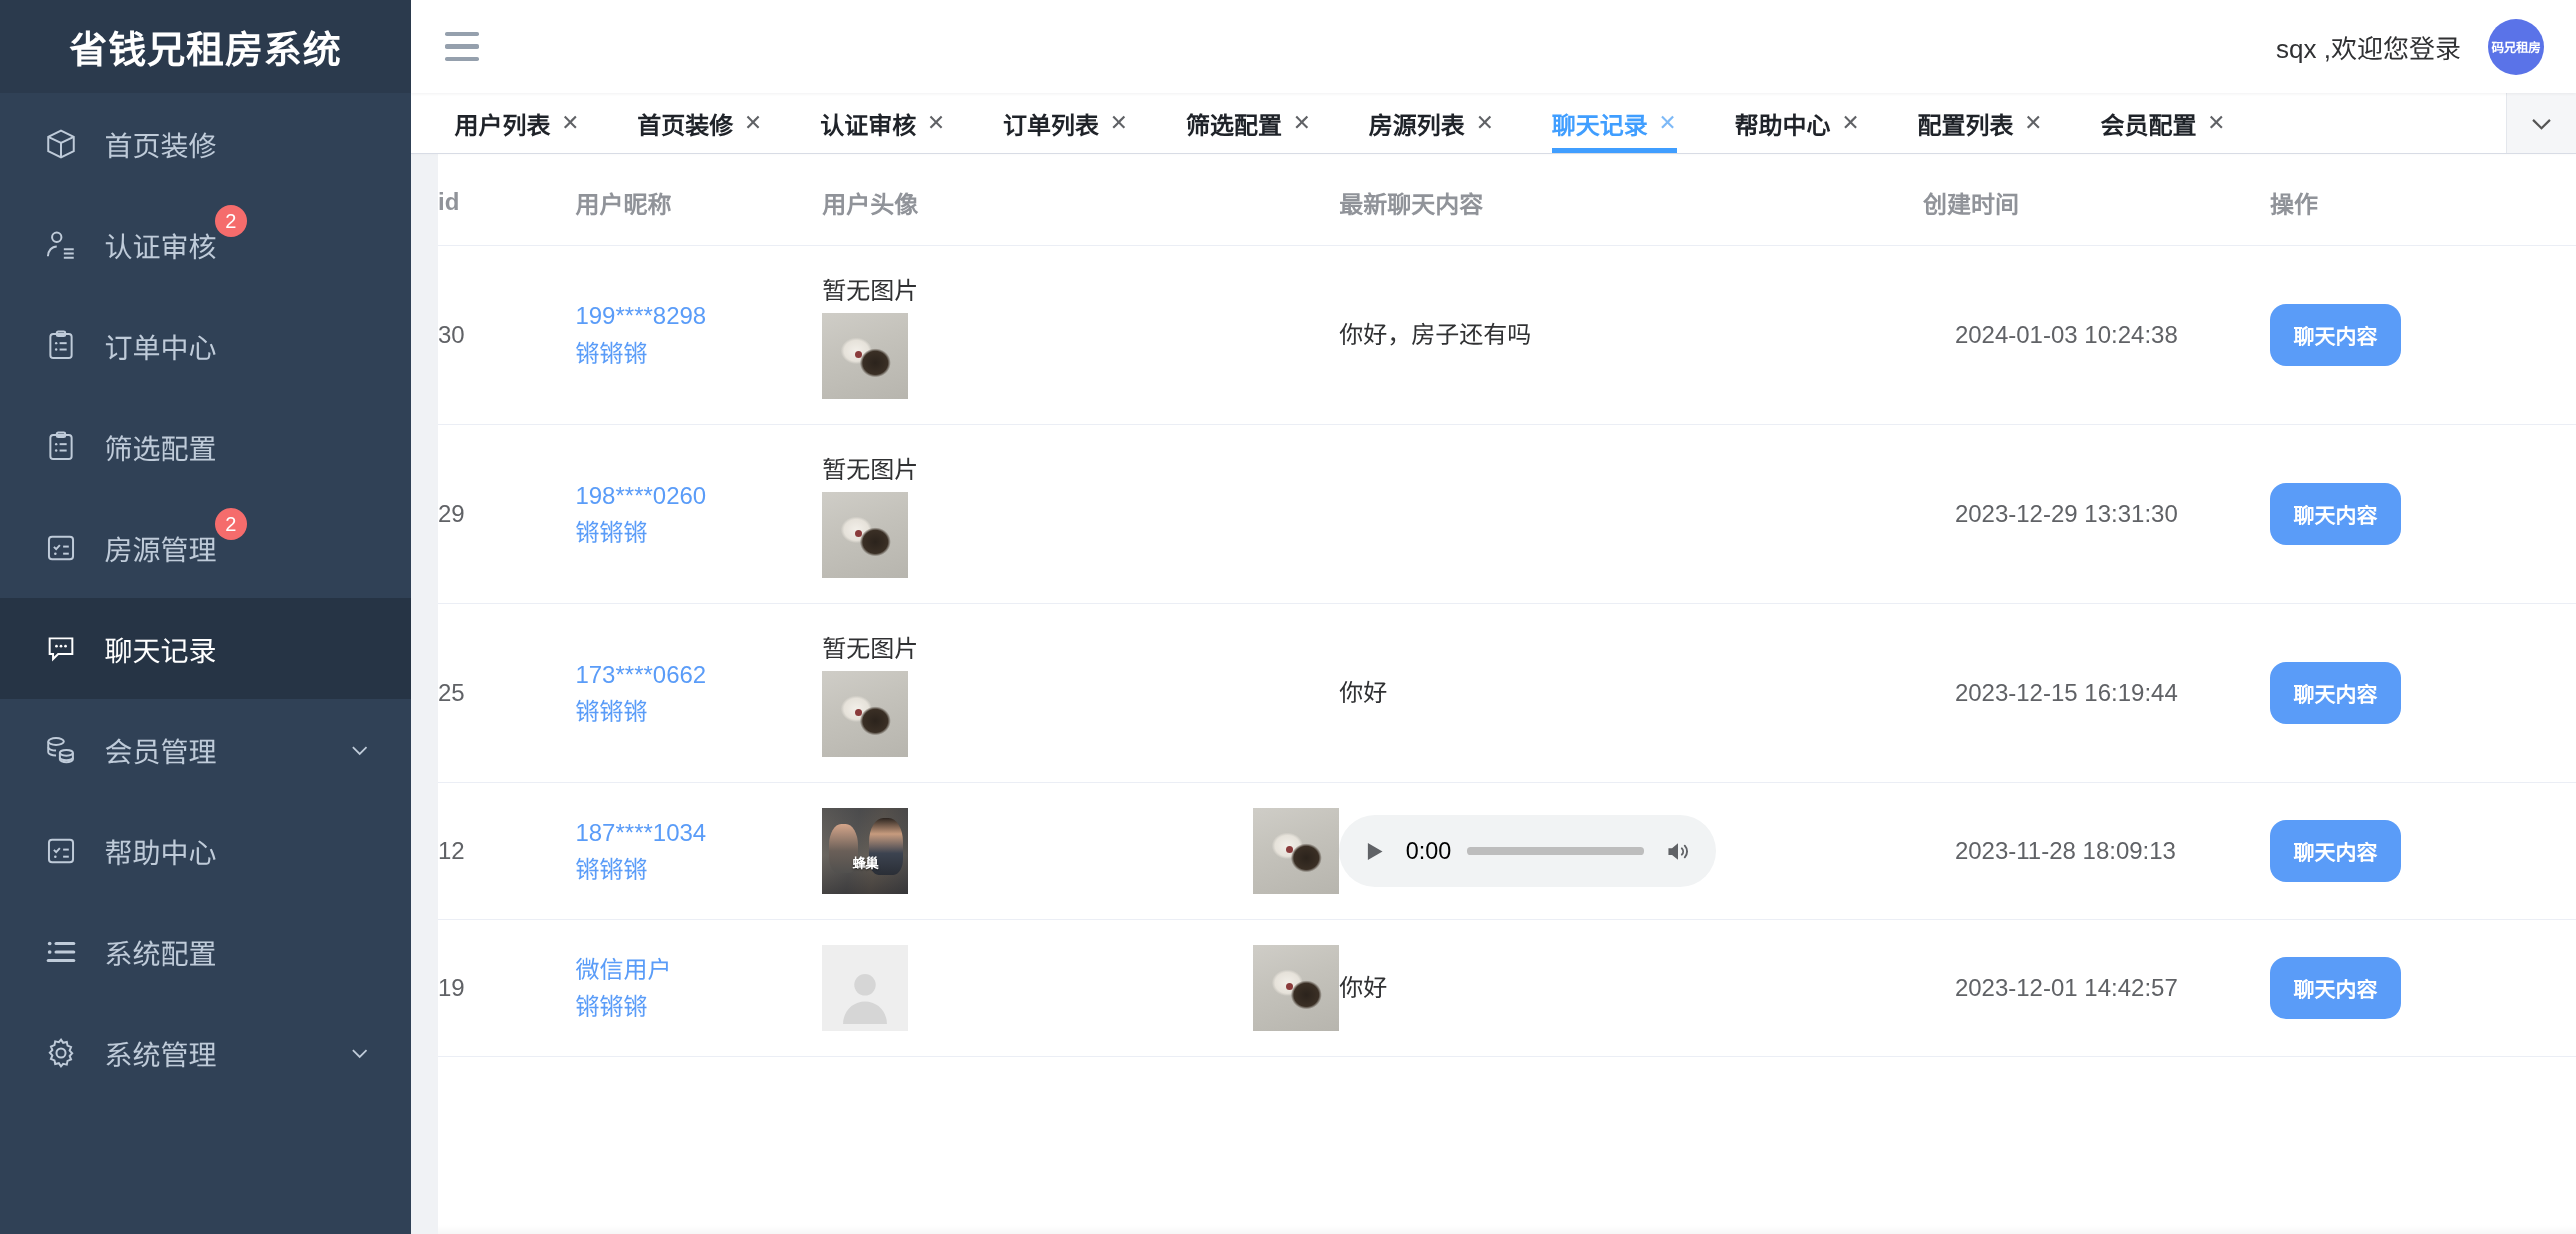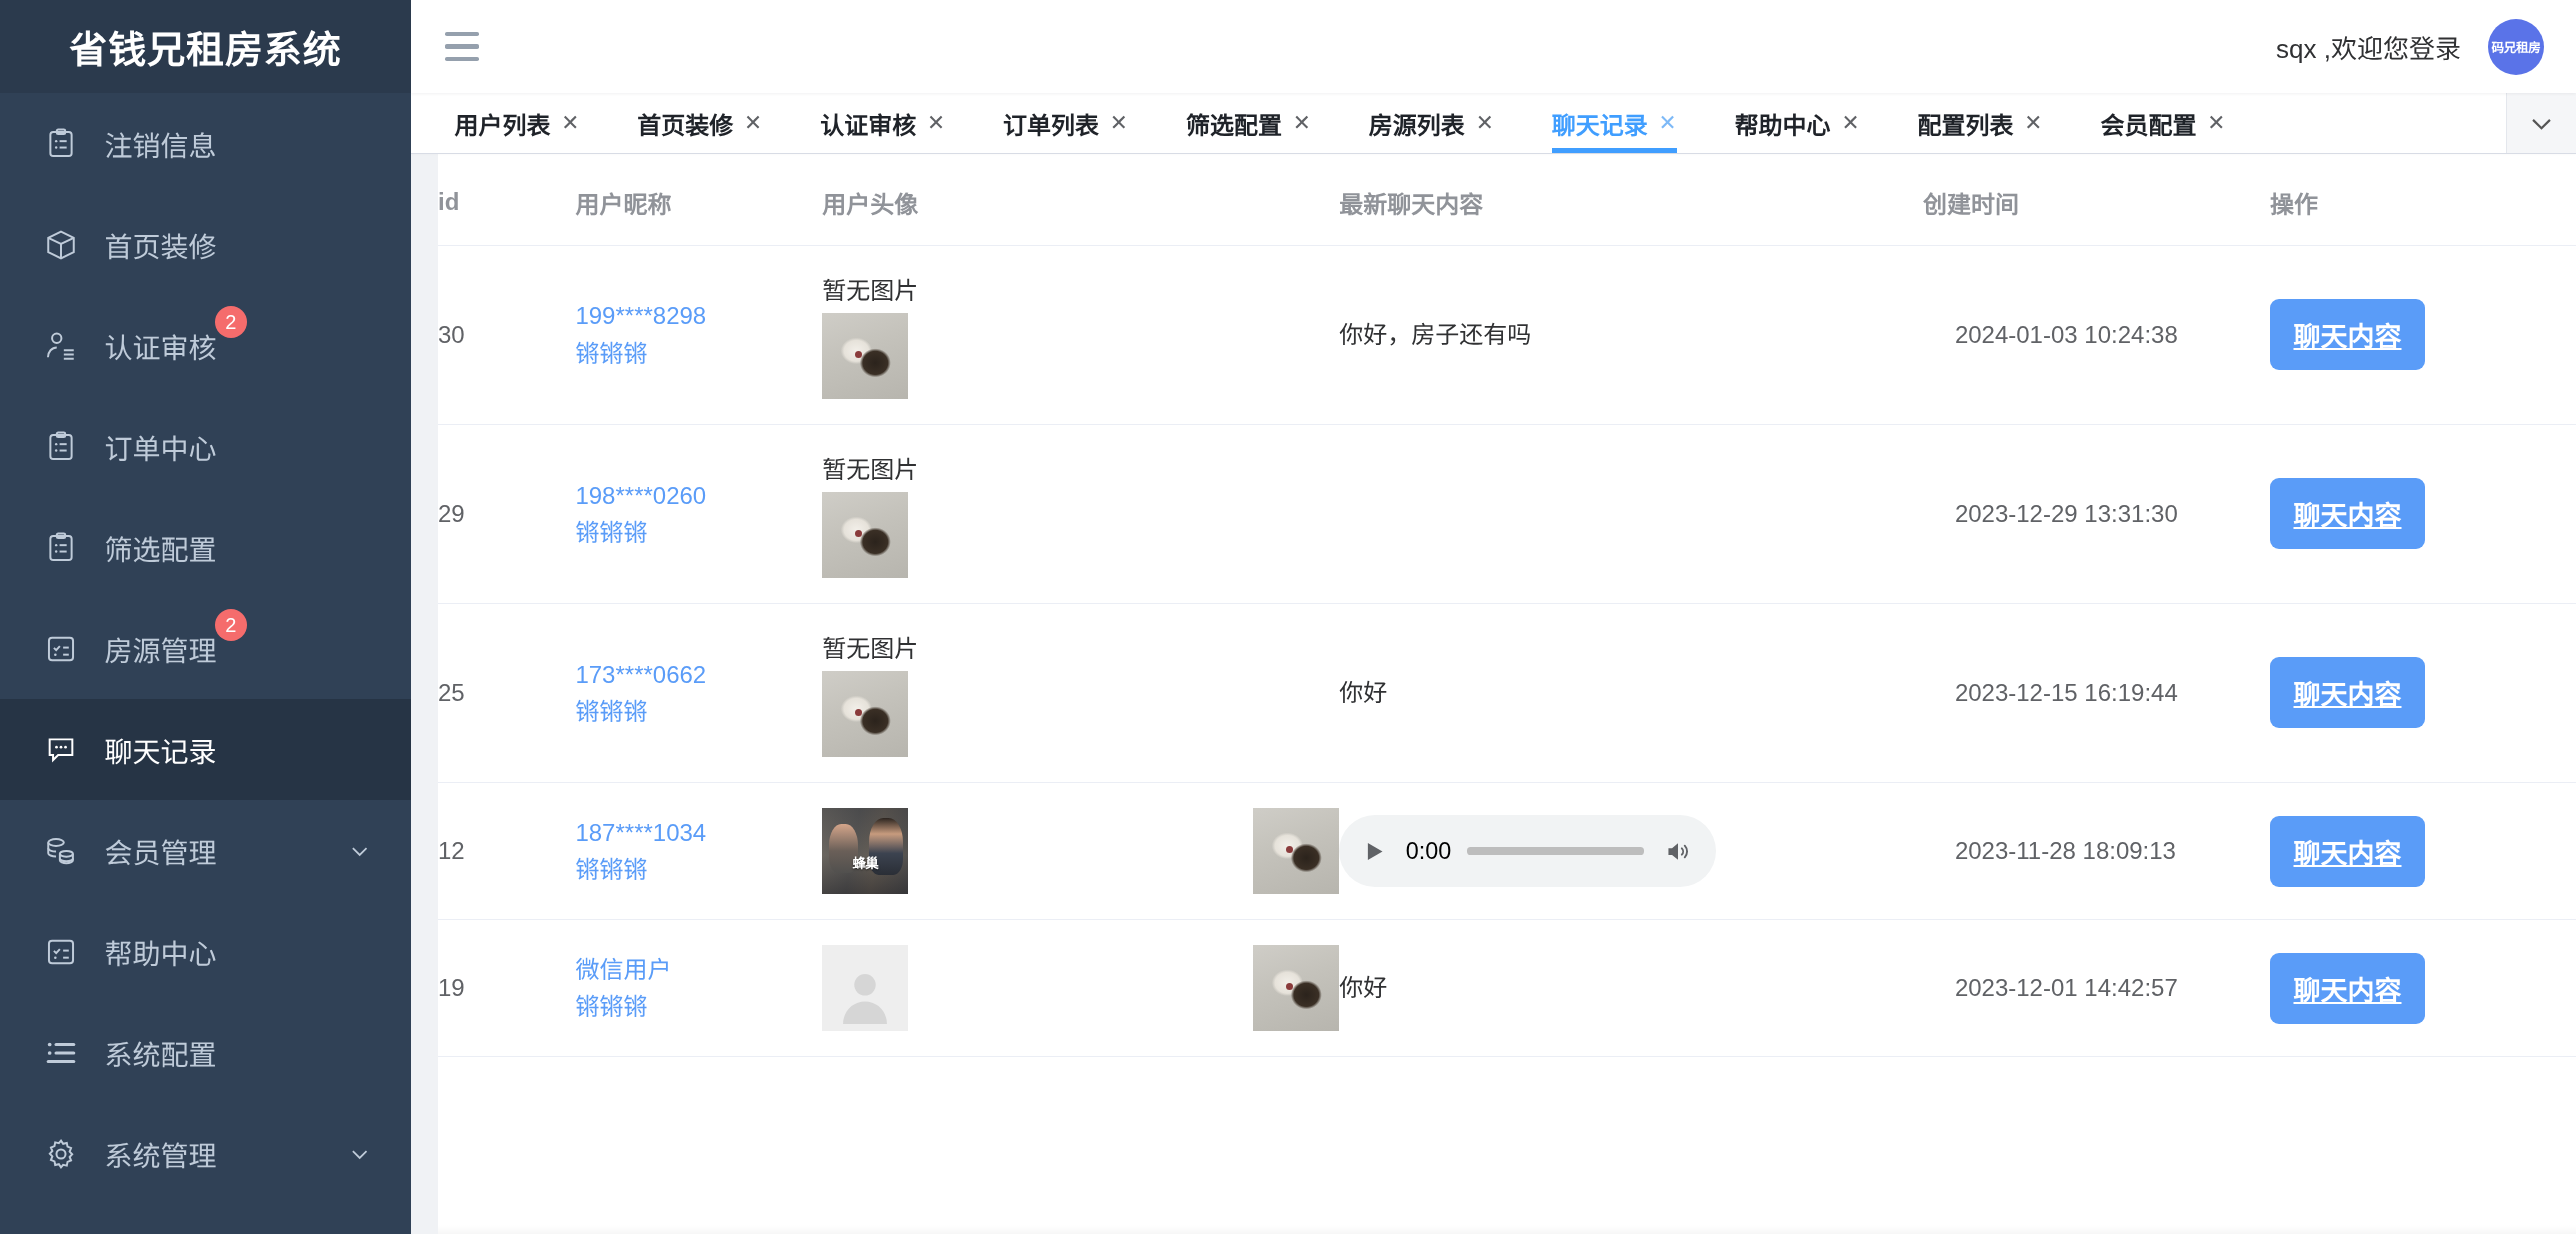--- a/index.html
+++ b/index.html
@@ -410,62 +410,48 @@
     font-size: 24px;
     color: #606266;
     white-space: nowrap;
     margin-left: 32px;
   }
 
   .btn-primary {
     display: inline-block;
     background: #5a9cf8;
     color: #ffffff;
-    font-size: 27px;
+    font-size: 21px;
     padding: 16px 23.4px;
     border: none;
-    border-radius: 9px;
+    border-radius: 16px;
     cursor: pointer;
     white-space: nowrap;
     font-family: inherit;
     font-weight: bold;
-    text-decoration: underline;
   }
 
   .scroll-shadow {
     position: absolute;
     left: 0; right: 0; bottom: 0;
     height: 9px;
     background: linear-gradient(to bottom, rgba(0,0,0,0) 0%, rgba(0,0,0,.035) 100%);
     pointer-events: none;
   }
 </style>
 </head>
 <body>
 
 <div id="app">
 
   <aside class="sidebar">
     <div class="sidebar-logo">
       <span>省钱兄租房系统</span>
     </div>
     <nav class="menu" id="menu-root">
-        <div class="menu-item">
-          <span class="mi-icon">
-            <svg viewBox="0 0 24 24" fill="none" stroke="currentColor" stroke-width="1.4">
-              <rect x="4.5" y="3.5" width="15" height="17" rx="2"></rect>
-              <rect x="9" y="1.8" width="6" height="3.2" rx="1"></rect>
-              <circle cx="8.6" cy="10" r=".85" fill="currentColor" stroke="none"></circle>
-              <line x1="11" y1="10" x2="16" y2="10"></line>
-              <circle cx="8.6" cy="14.5" r=".85" fill="currentColor" stroke="none"></circle>
-              <line x1="11" y1="14.5" x2="16" y2="14.5"></line>
-            </svg>
-          </span>
-          <span class="mi-label"><span>注销信息</span></span>
-        </div>
         <div class="menu-item">
           <span class="mi-icon">
             <svg viewBox="0 0 24 24" fill="none" stroke="currentColor" stroke-width="1.4">
               <path d="M12 2.6 21 7v10l-9 4.4L3 17V7z"></path>
               <path d="M3 7l9 4.3L21 7"></path>
               <path d="M12 11.3v10"></path>
             </svg>
           </span>
           <span class="mi-label"><span>首页装修</span></span>
         </div>

